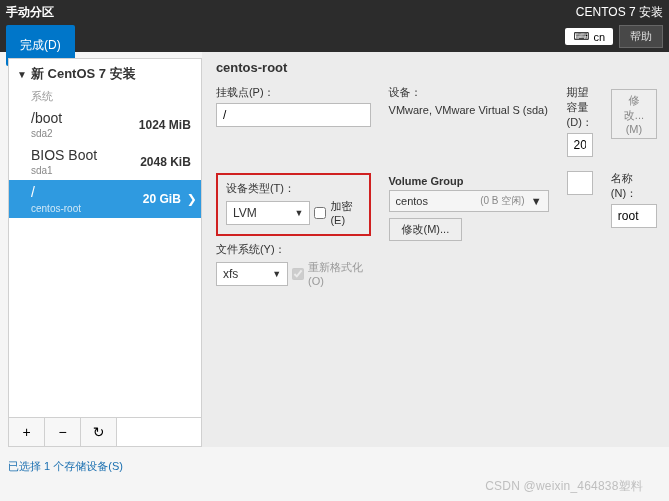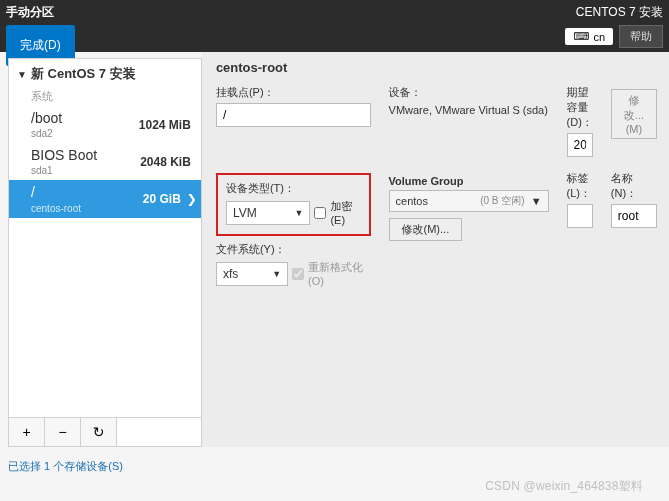--- a/index.html
+++ b/index.html
@@ -175,21 +175,20 @@
           <span>centos</span>
           <span style="display:flex;align-items:center;gap:6px;">
             <span style="color:#888;font-size:10px;margin-left:30px;">(0 B 空闲)</span>
             <span class="arr">▼</span>
           </span>
         </div>
         <button class="mod-btn enabled" style="margin-top:6px;">修改(M)...</button>
       </div>
 
       <div class="fld" style="margin-top:6px;">
-        <label>标签(L)：</label>
         <input class="txt-in" value="" style="">
       </div>
       <div class="fld" style="margin-top:6px;">
         <label>名称(N)：</label>
         <input class="txt-in" value="root" style="">
       </div>
     </div>
   </div>
 </div>
 

